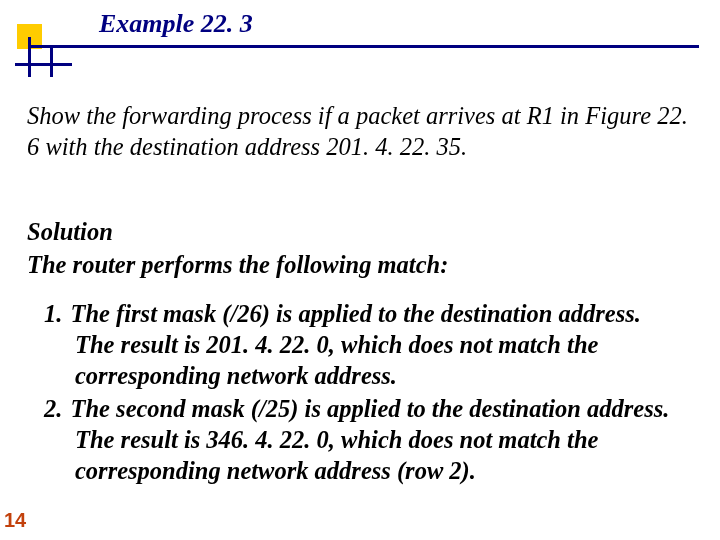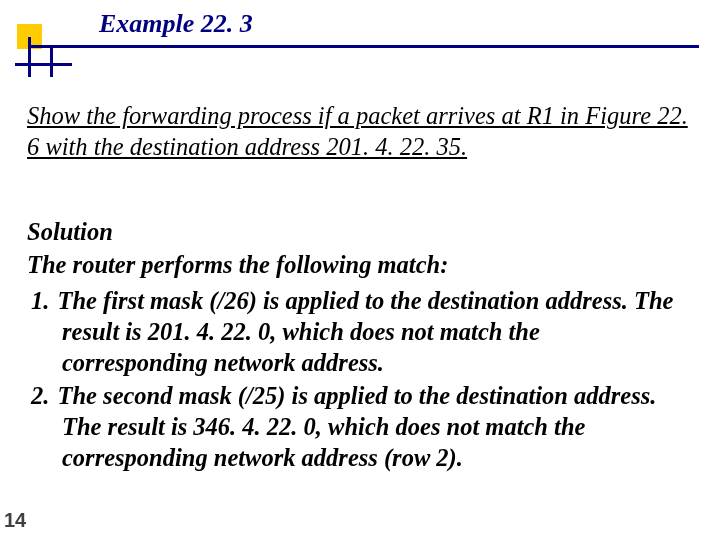--- a/index.html
+++ b/index.html
@@ -67,39 +67,39 @@
   .content {
     position: absolute;
     left: 24px;
     top: 98px;
     right: 30px;
     color: #000000;
     font-size: 24.5px;
     line-height: 1.26;
     font-style: italic;
   }
-  .problem { margin-bottom: 52px; text-decoration: underline; }
+  .problem { margin-bottom: 52px; }
   .solution-label { font-weight: bold; margin-top: 37px; }
   .body-bold { font-weight: bold; }
-  .steps { margin: 4px; padding: 0; }
+  .steps { margin: 17px; padding: 0; }
   .step {
     font-weight: bold;
     padding-left: 32px;
     text-indent: -32px;
   }
   .step-num { display: inline; }
   .page-num {
     position: absolute;
     left: 2px;
     bottom: 8px;
     font-family: Arial, Helvetica, sans-serif;
     font-size: 20px;
     font-weight: bold;
     font-style: normal;
-    color: #404040;
+    color: #c2410c;
   }
 </style>
 </head>
 <body>
 
 <div class="header">
   <div class="deco-yellow"></div>
   <div class="deco-hline-top"></div>
   <div class="deco-vline-left"></div>
   <div class="deco-vline-right"></div>

